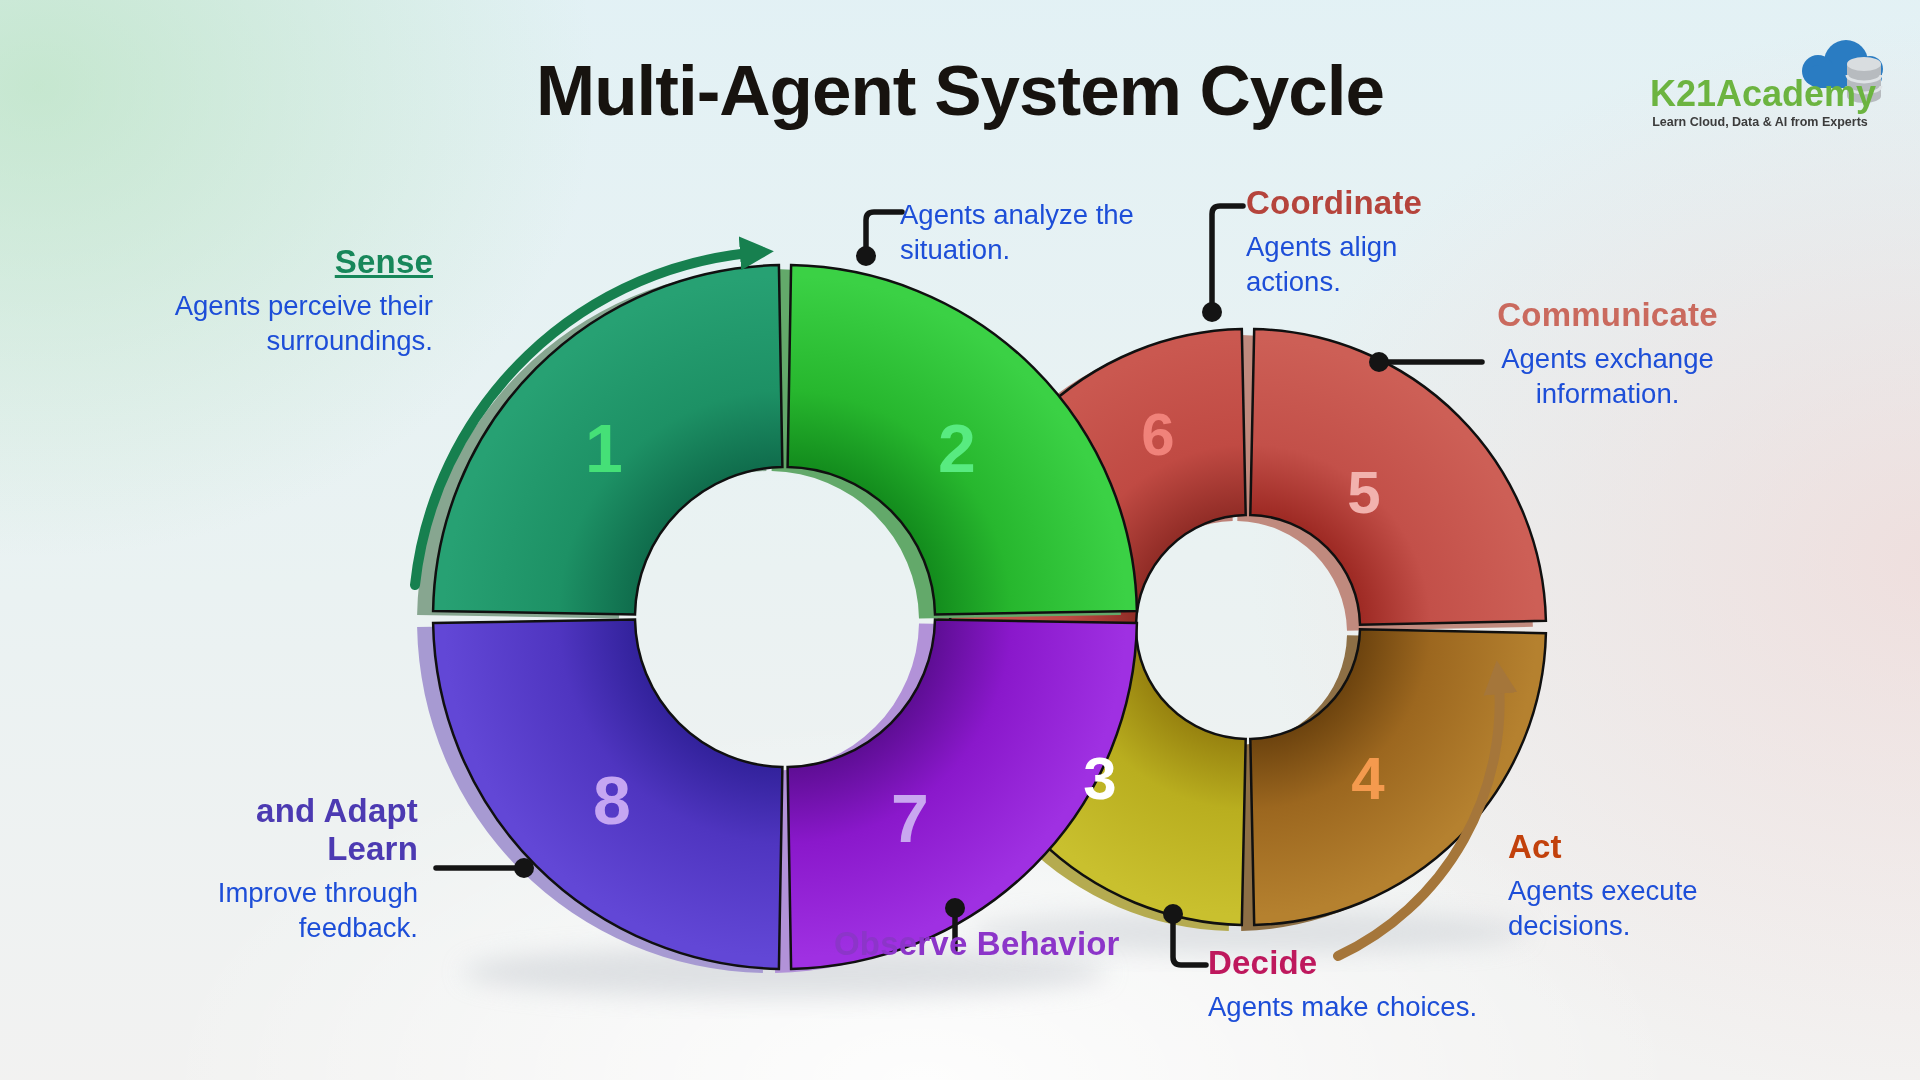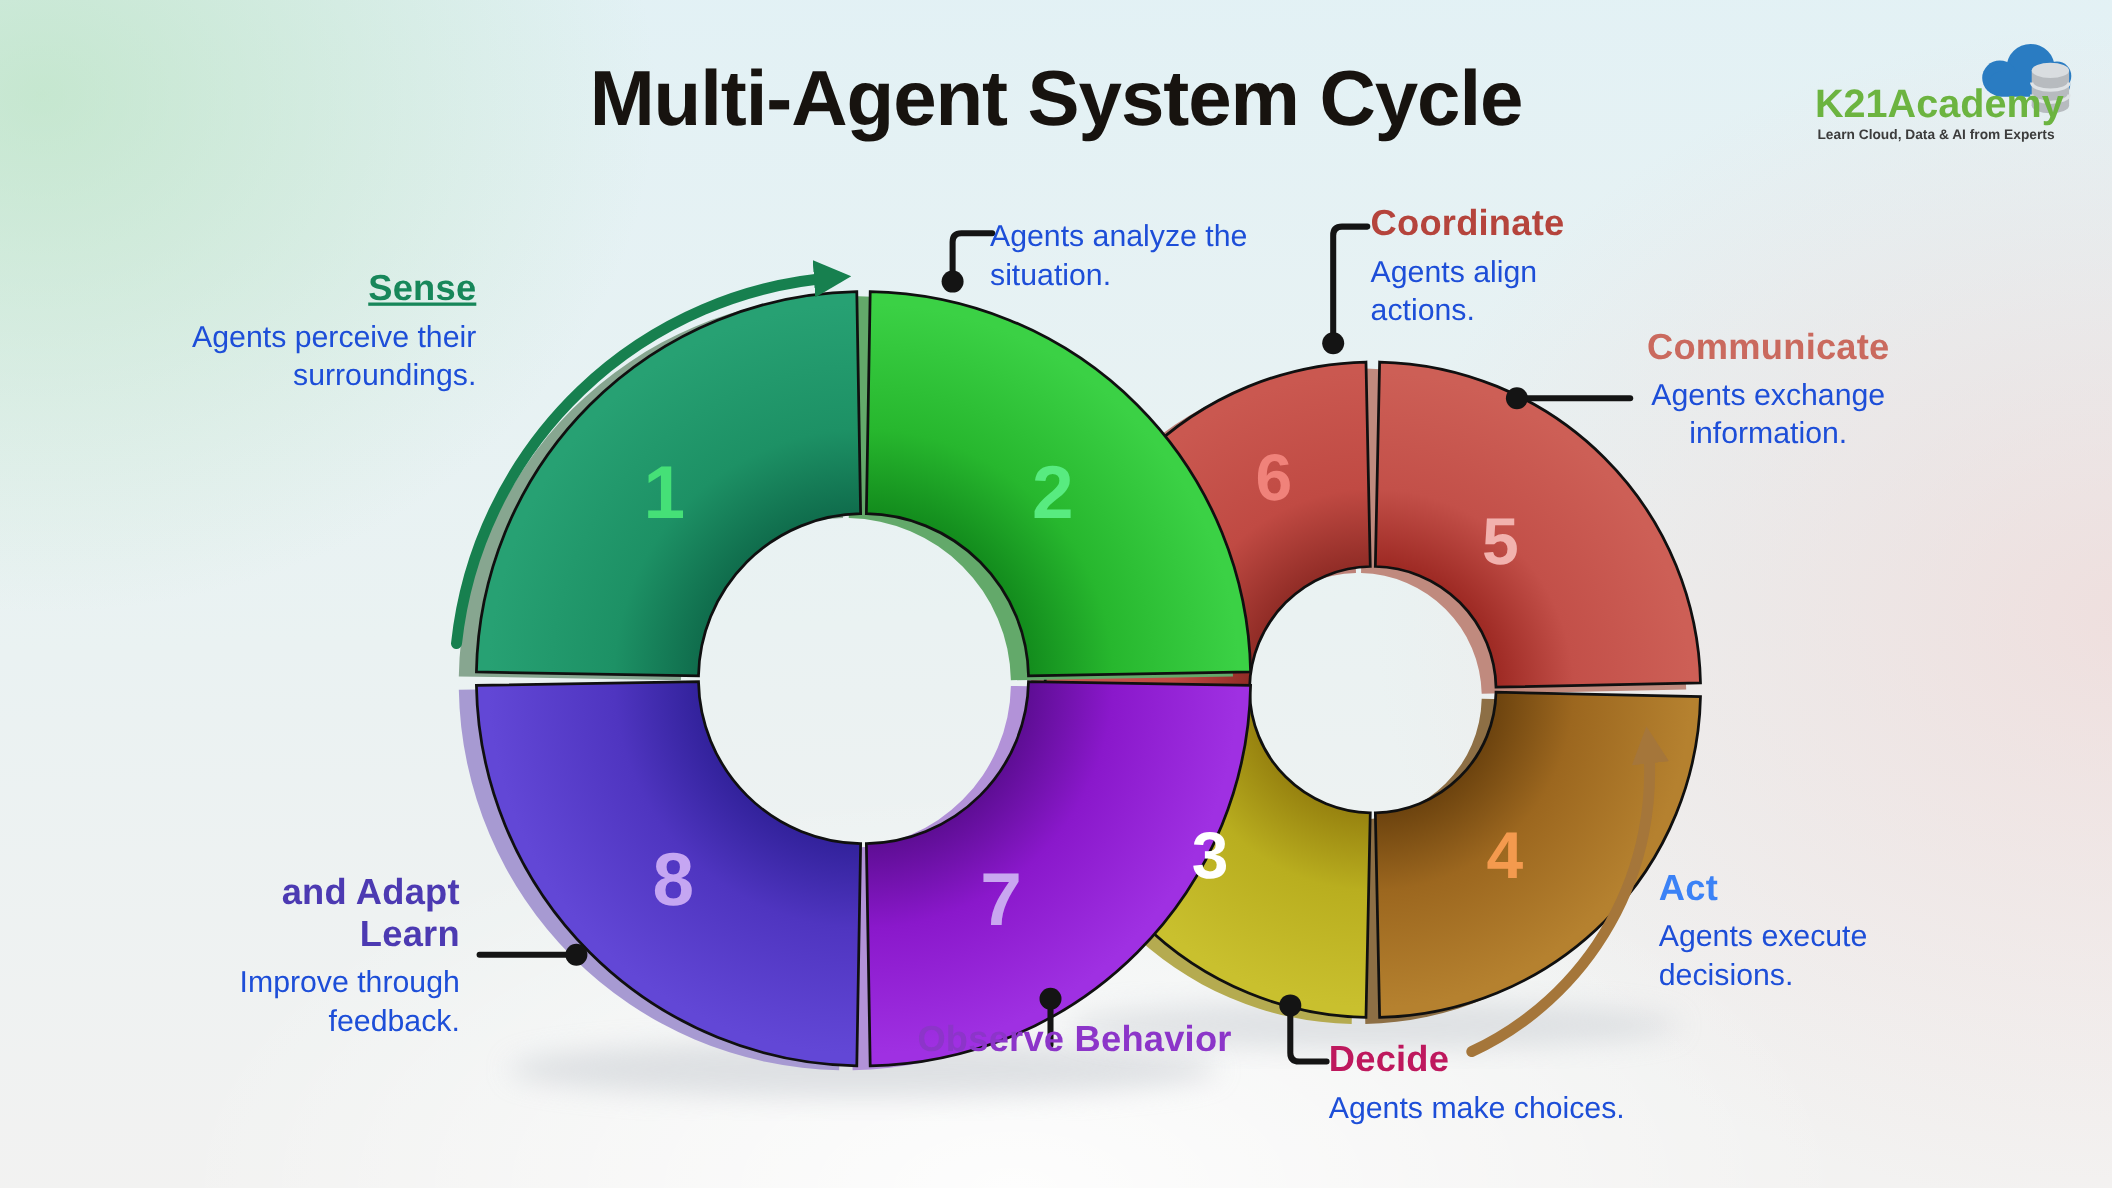--- a/index.html
+++ b/index.html
@@ -179,21 +179,21 @@
   <div class="ctitle" style="color: rgb(181, 68, 60);">Coordinate</div>
   <div class="cbody">Agents align actions.</div>
 </div>
 
 <div class="callout" style="left:1495px;top:296px;width:225px;text-align:center;">
   <div class="ctitle" style="color: rgb(202, 106, 94);">Communicate</div>
   <div class="cbody">Agents exchange information.</div>
 </div>
 
 <div class="callout" style="left:1508px;top:788px;width:210px;">
-  <div class="ctitle" style="color: #3b82f6;">Act</div>
+  <div class="ctitle" style="color: #c2410c; margin-top: 40px;">Act</div>
   <div class="cbody">Agents execute decisions.</div>
 </div>
 
 <div class="callout right-align" style="left:170px;top:792px;width:248px;">
   <div class="ctitle" style="color: rgb(76, 58, 178);">
     <div>and Adapt</div>
     <div>Learn</div>
   </div>
   <div class="cbody">Improve through feedback.</div>
 </div>

